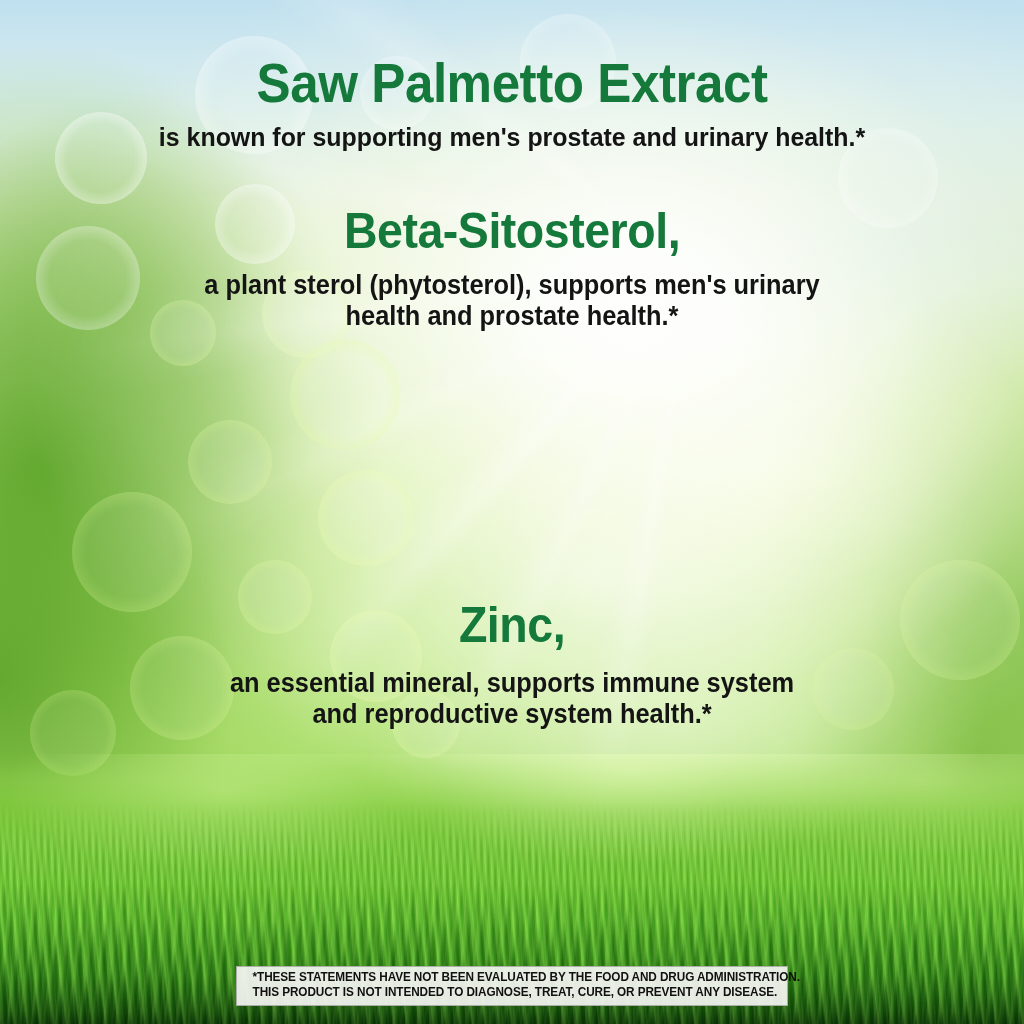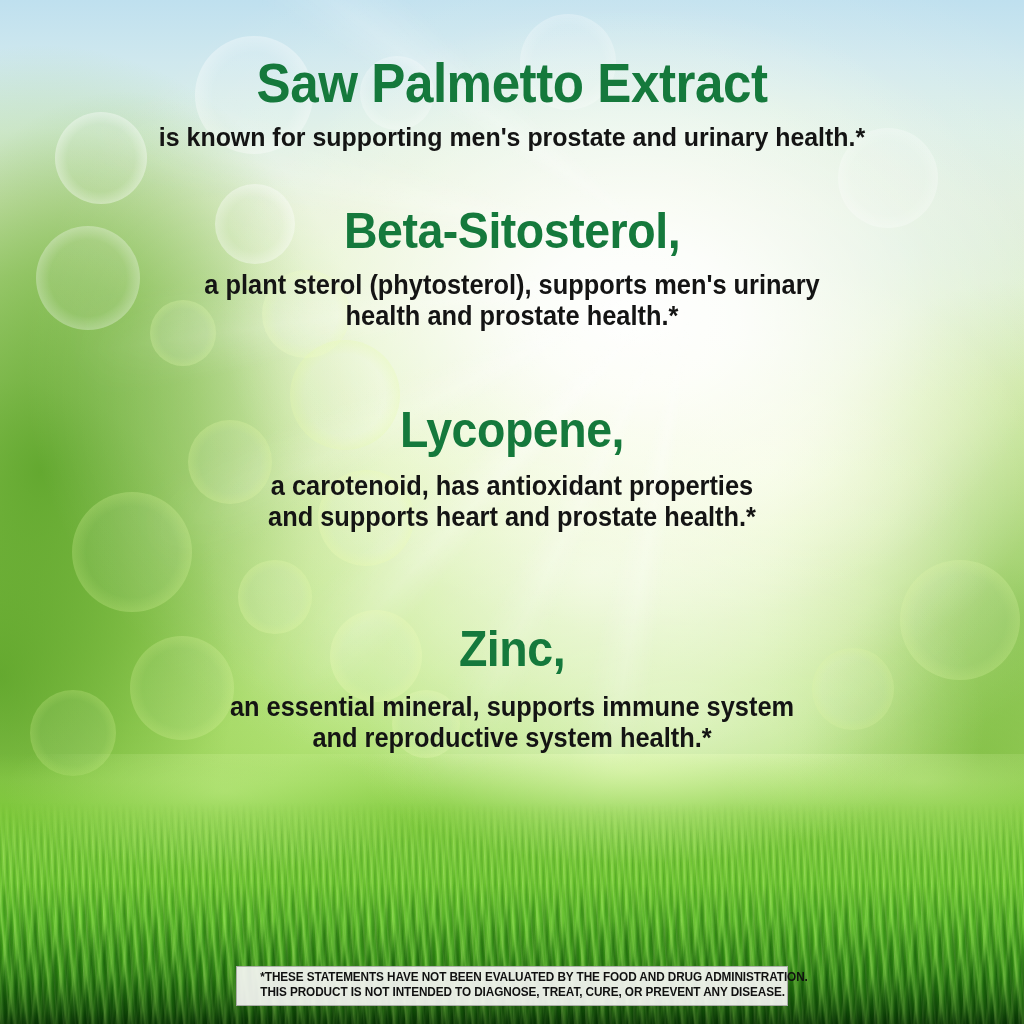--- a/index.html
+++ b/index.html
@@ -235,33 +235,33 @@
   #block-beta-sitosterol { top: 206px; }
   #block-beta-sitosterol .headline { font-size: 50px; }
   #block-beta-sitosterol .subline { font-size: 27px; margin-top: 14px; }
 
   
   #block-lycopene { top: 405px; }
   #block-lycopene .headline { font-size: 50px; }
   #block-lycopene .subline { font-size: 27px; margin-top: 16px; }
 
   
-  #block-zinc { top: 624px; }
+  #block-zinc { top: 600px; }
   #block-zinc .headline { font-size: 50px; }
   #block-zinc .subline { font-size: 27px; margin-top: 18px; }
 
   
   #disclaimer-box {
     position: absolute;
     left: 236px;
     top: 966px;
     width: 552px;
     background: rgba(245,245,243,0.92);
     border: 1px solid rgba(60,60,60,0.35);
-    padding: 3px 6px 4px 10px;
+    padding: 3px 6px 4px 2px;
     box-sizing: border-box;
     text-align: center;
     z-index: 50;
   }
   #disclaimer-box .dline {
     color: #101010;
     font-weight: bold;
     font-size: 12.4px;
     line-height: 1.23;
     letter-spacing: -0.1px;
@@ -323,27 +323,20 @@
     </div>
 
     <div class="block" id="block-beta-sitosterol">
       <div class="headline">Beta-Sitosterol,</div>
       <div class="subline">
         <div>a plant sterol (phytosterol), supports men's urinary</div>
         <div>health and prostate health.*</div>
       </div>
     </div>
 
-    <div class="block" id="block-lycopene">
-      <div class="headline">Lycopene,</div>
-      <div class="subline">
-        <div>a carotenoid, has antioxidant properties</div>
-        <div>and supports heart and prostate health.*</div>
-      </div>
-    </div>
 
     <div class="block" id="block-zinc">
       <div class="headline">Zinc,</div>
       <div class="subline">
         <div>an essential mineral, supports immune system</div>
         <div>and reproductive system health.*</div>
       </div>
     </div>
 
   </div>

